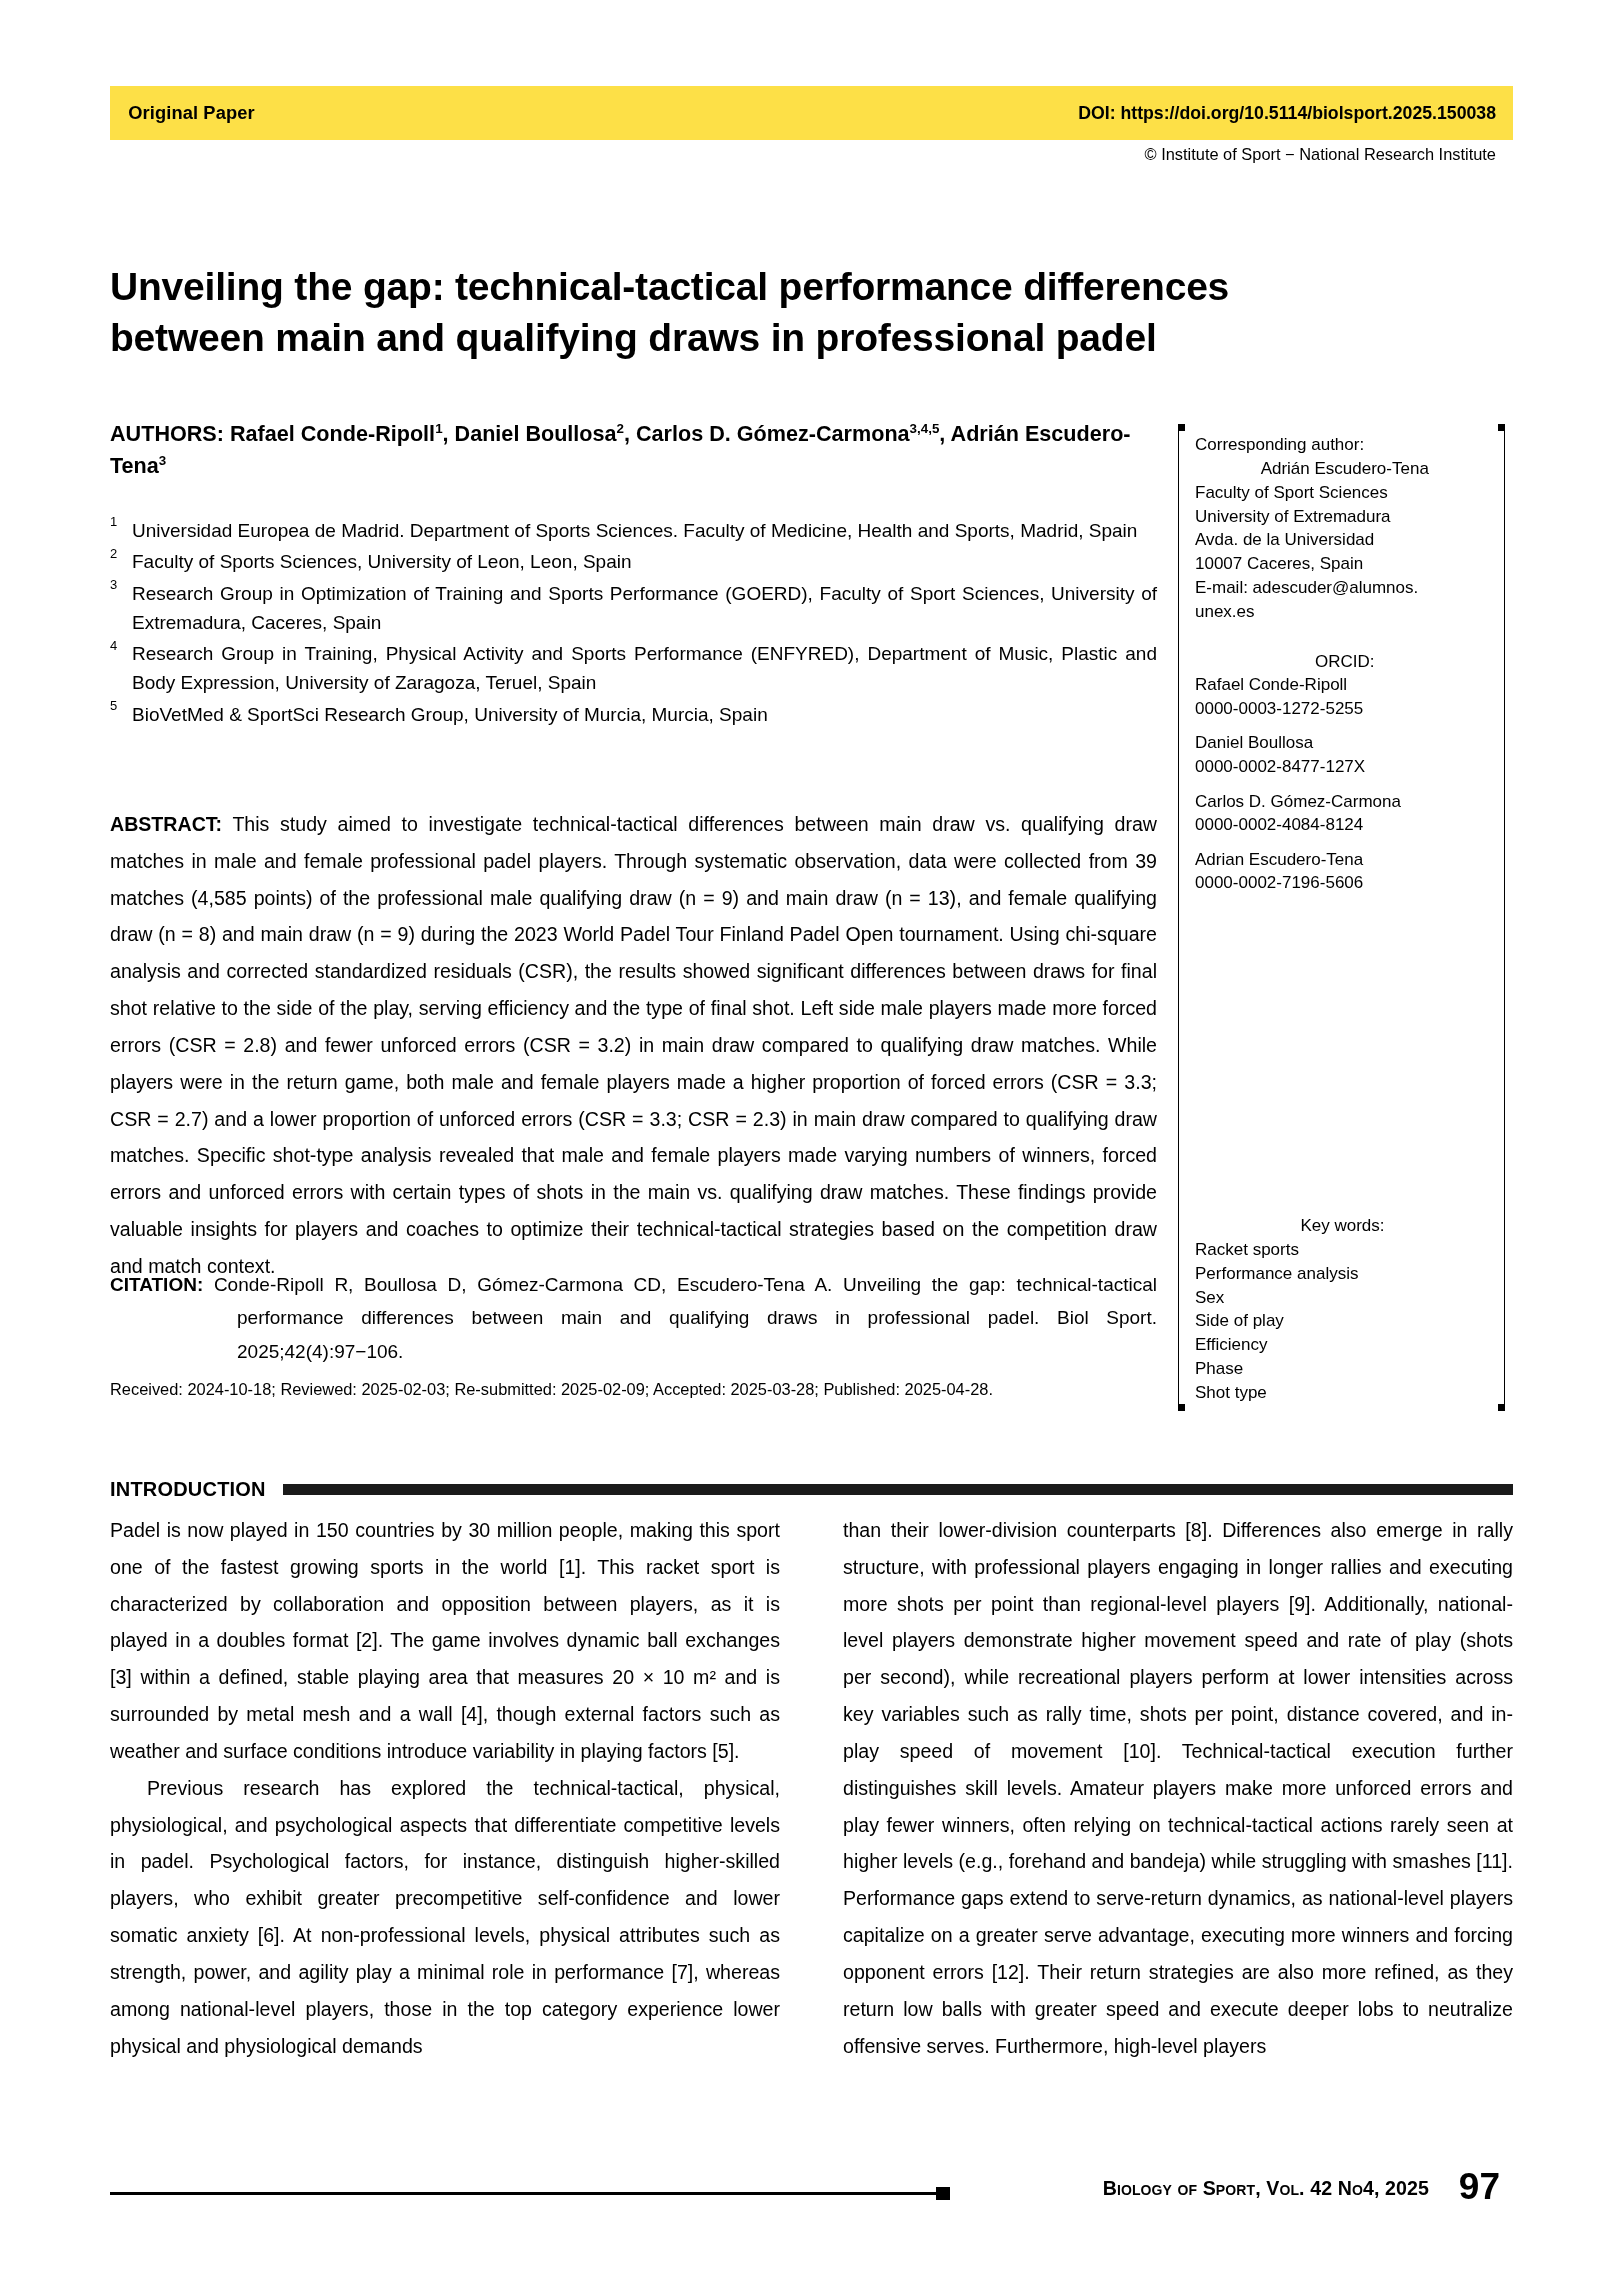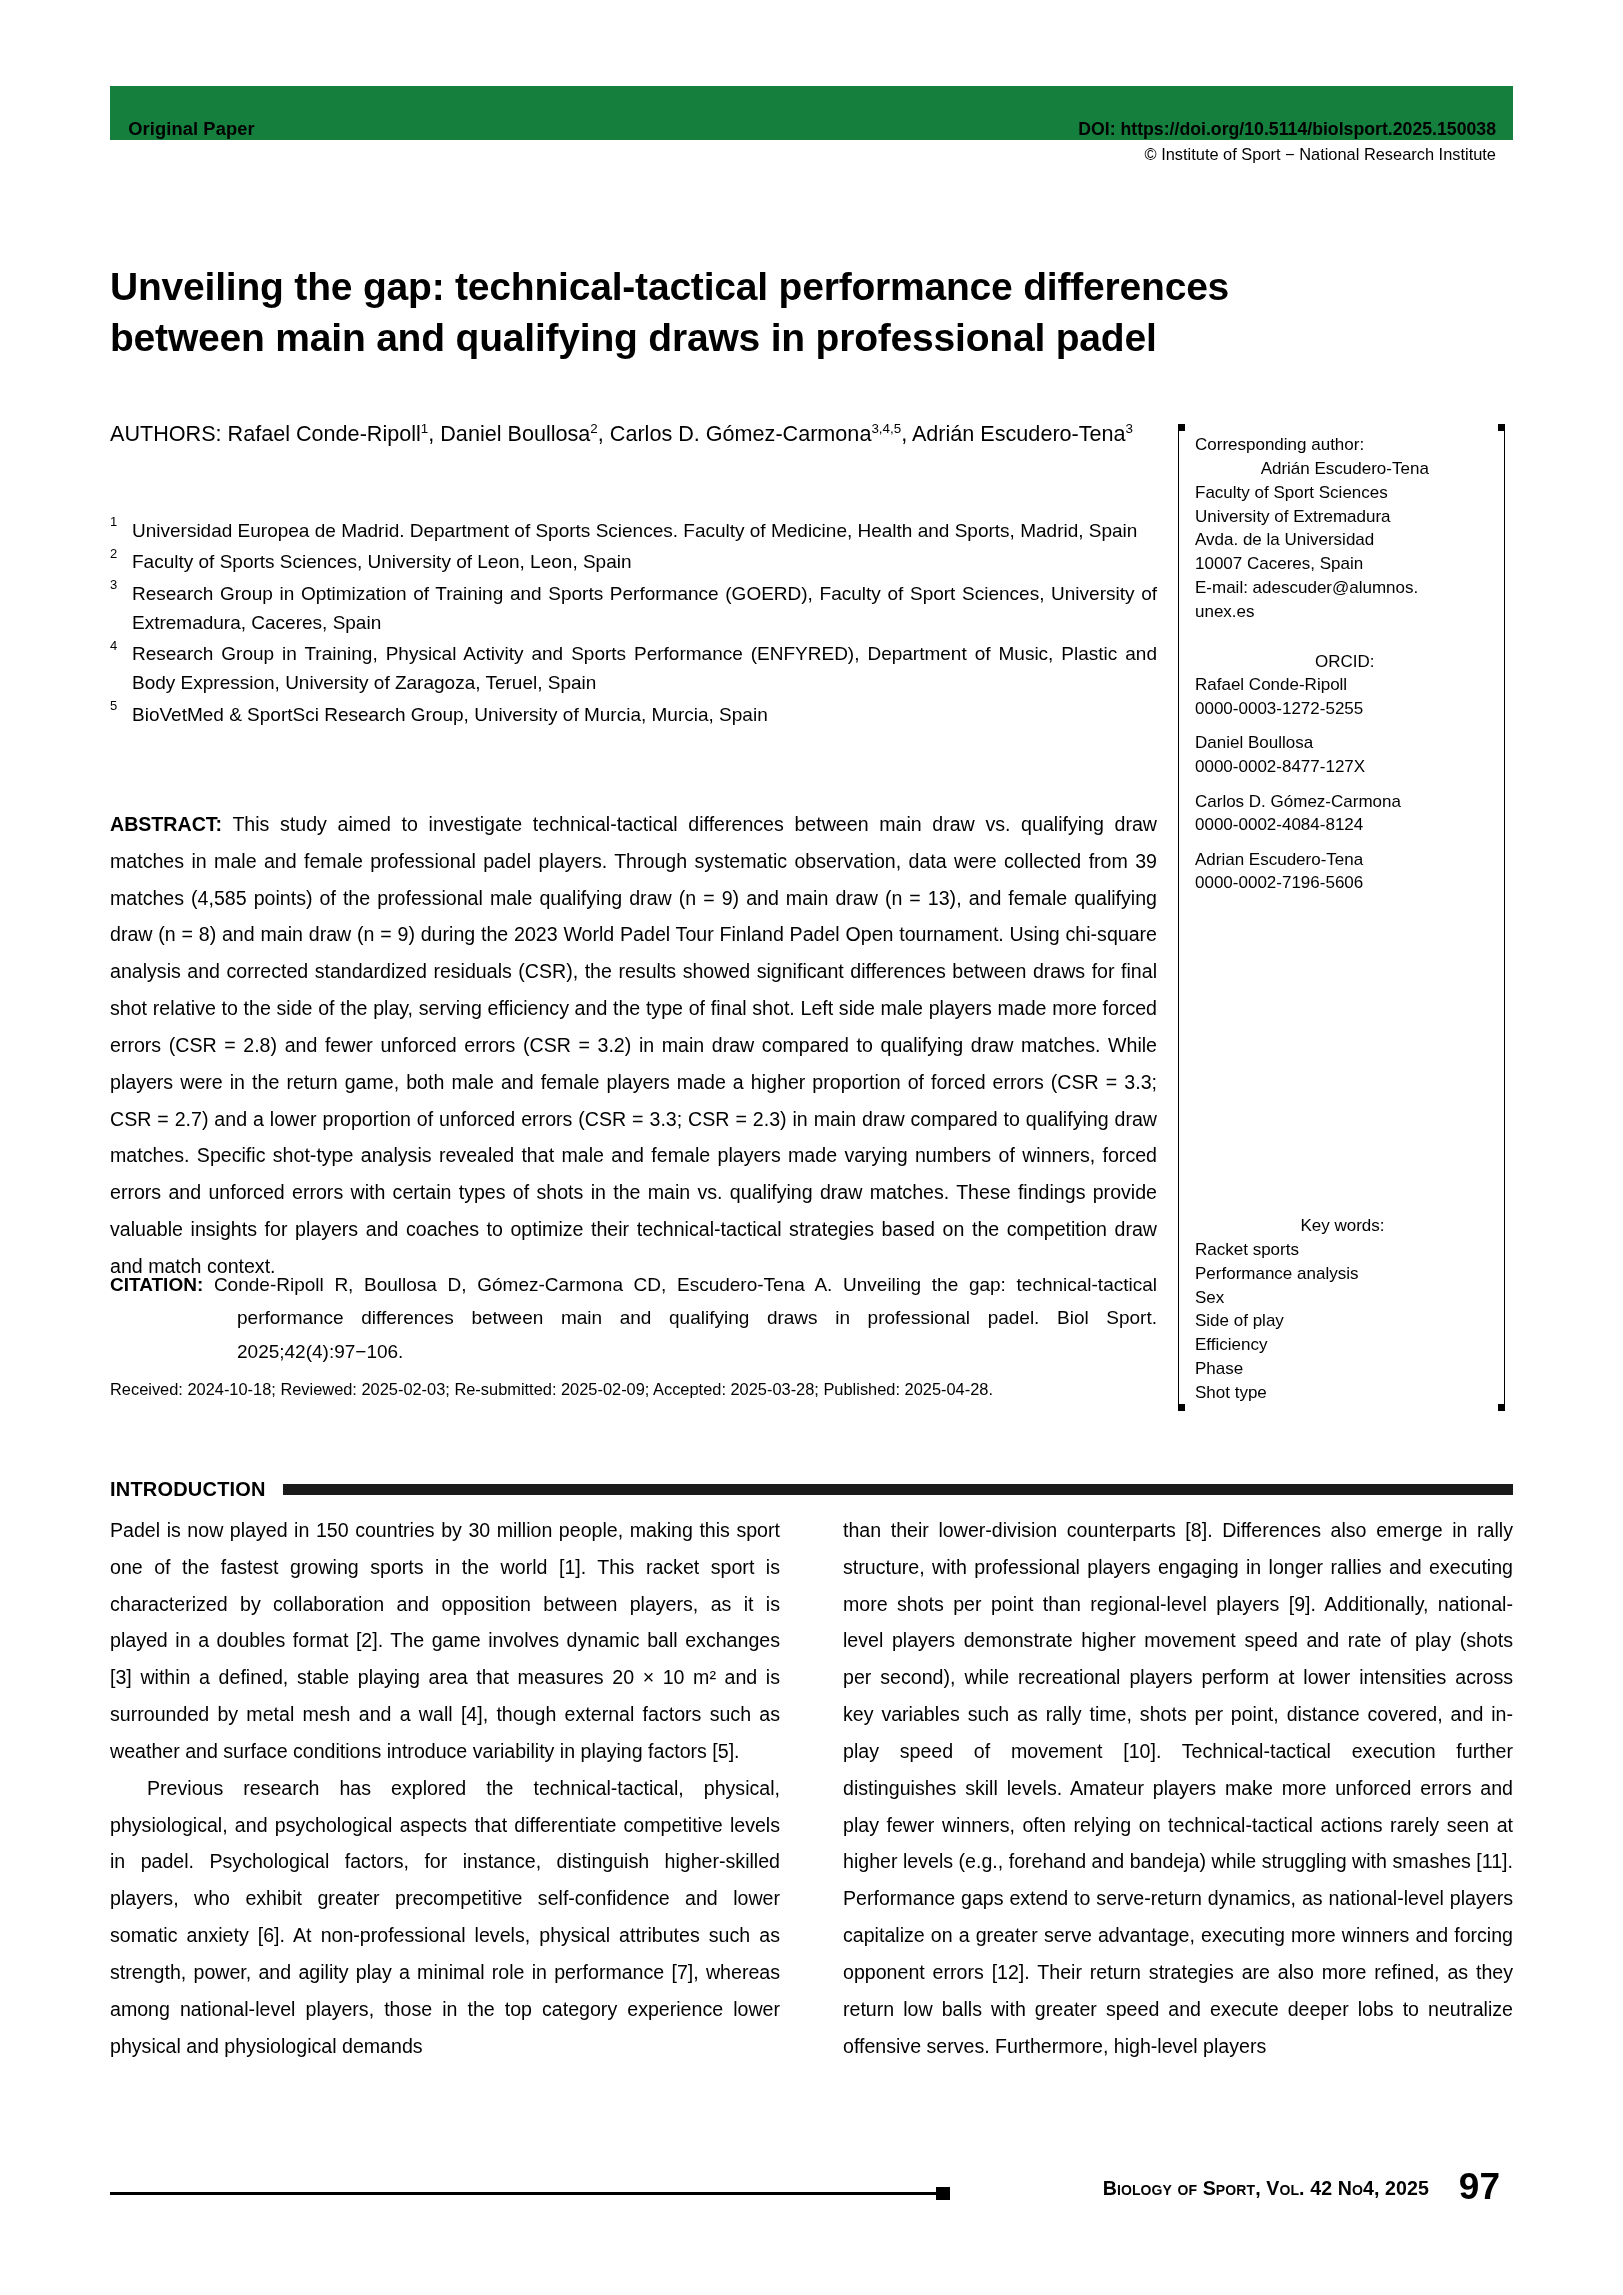--- a/index.html
+++ b/index.html
@@ -8,42 +8,42 @@
     background:#ffffff;
     font-family:"Liberation Sans", sans-serif;
     color:#000;
     -webkit-font-smoothing:antialiased;
   }
   .page { position:relative; width:1623px; height:2295px; box-sizing:border-box; }
 
   
   .topbar {
     position:absolute; left:110px; top:86px; width:1403px; height:54px;
-    background:#15803d;
-    display:flex; align-items:flex-end; justify-content:space-between;
+    background:#fde047;
+    display:flex; align-items:center; justify-content:space-between;
     box-sizing:border-box; padding:0 17px 0 18.3px;
   }
   .topbar .lbl { font-size:18.3px; font-weight:bold; letter-spacing:0.1px; }
   .topbar .doi { font-size:17.7px; font-weight:bold; }
   .copyline {
     position:absolute; right:127px; top:145px;
     font-size:16.4px; text-align:right;
   }
 
   
   .title {
     position:absolute; left:110px; top:262px; width:1283px;
     font-size:39px; font-weight:bold; line-height:1.30;
     letter-spacing:-0.2px;
   }
 
   
   .authors {
     position:absolute; left:110px; top:418px; width:1041px;
-    font-size:21.6px; font-weight:normal; line-height:1.50;
+    font-size:21.6px; font-weight:bold; line-height:1.50;
   }
   .affils {
     position:absolute; left:110px; top:517px; width:1047px;
     font-size:19px; line-height:1.52;
   }
   .affil { position:relative; padding-left:22px; margin-bottom:2.6px; text-align:justify; }
   .affil .num { position:absolute; left:0; top:-4.6px; font-size:13px; }
 
   sup { font-size:.62em; vertical-align:super; line-height:0; }
 

